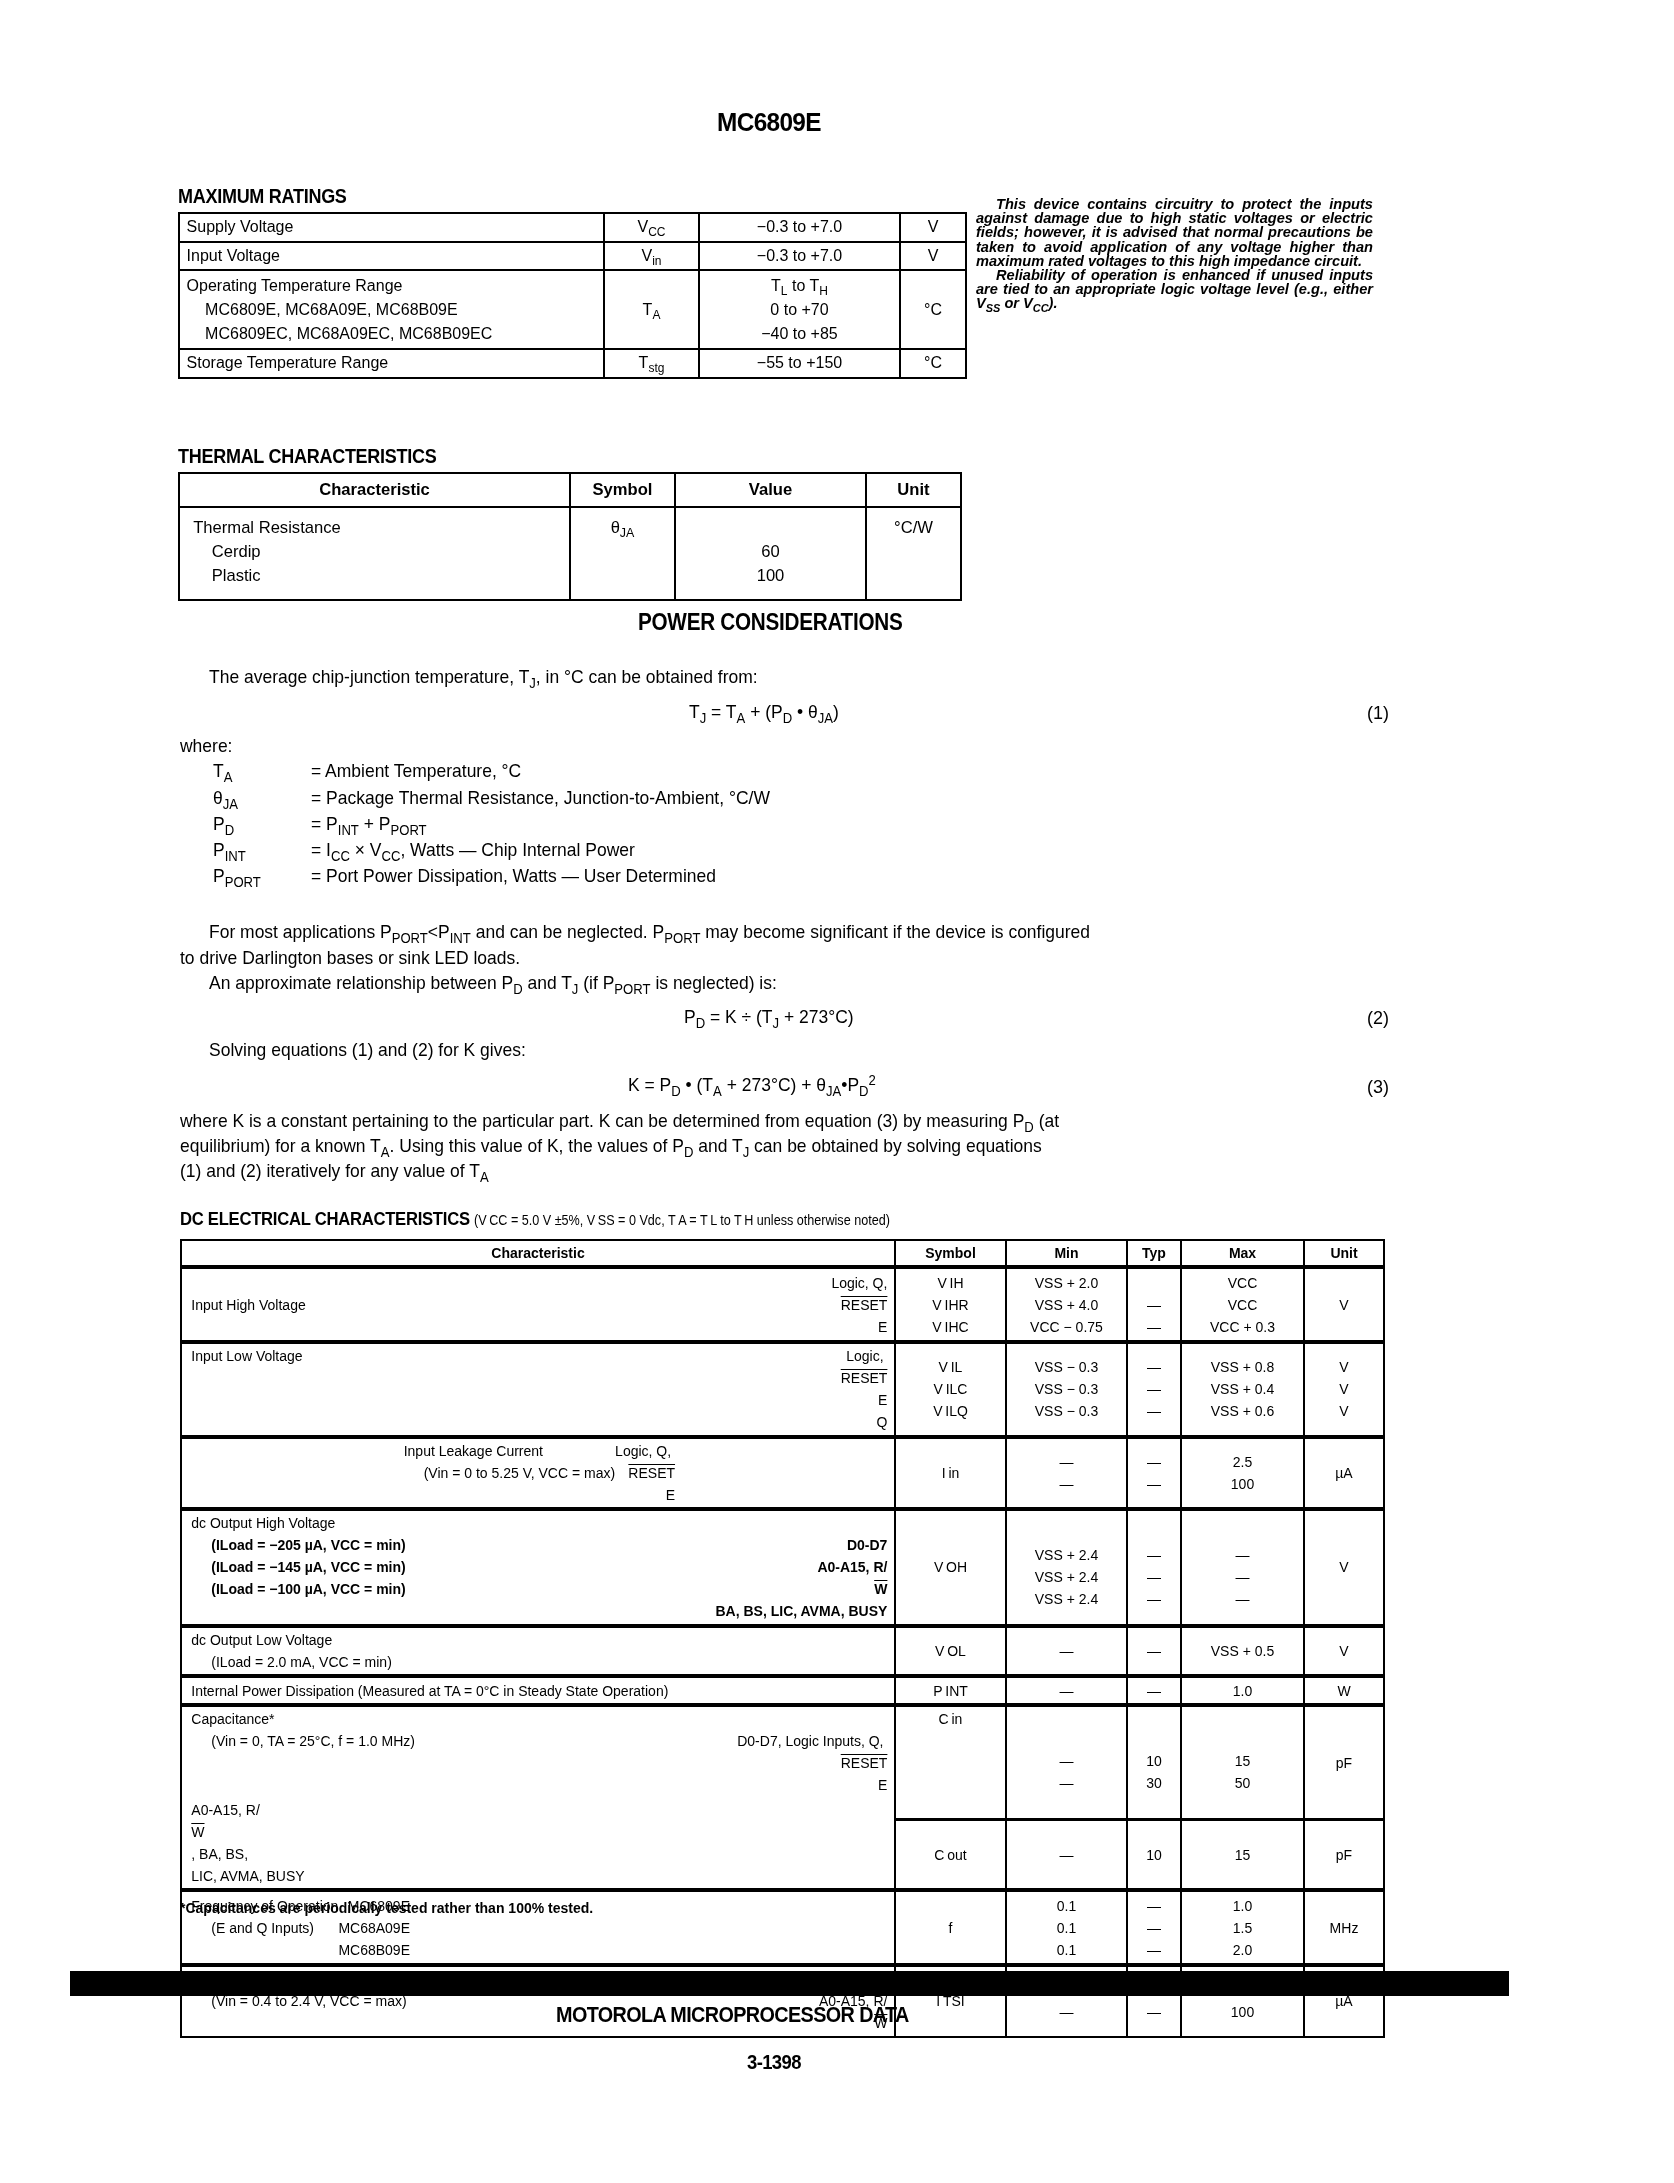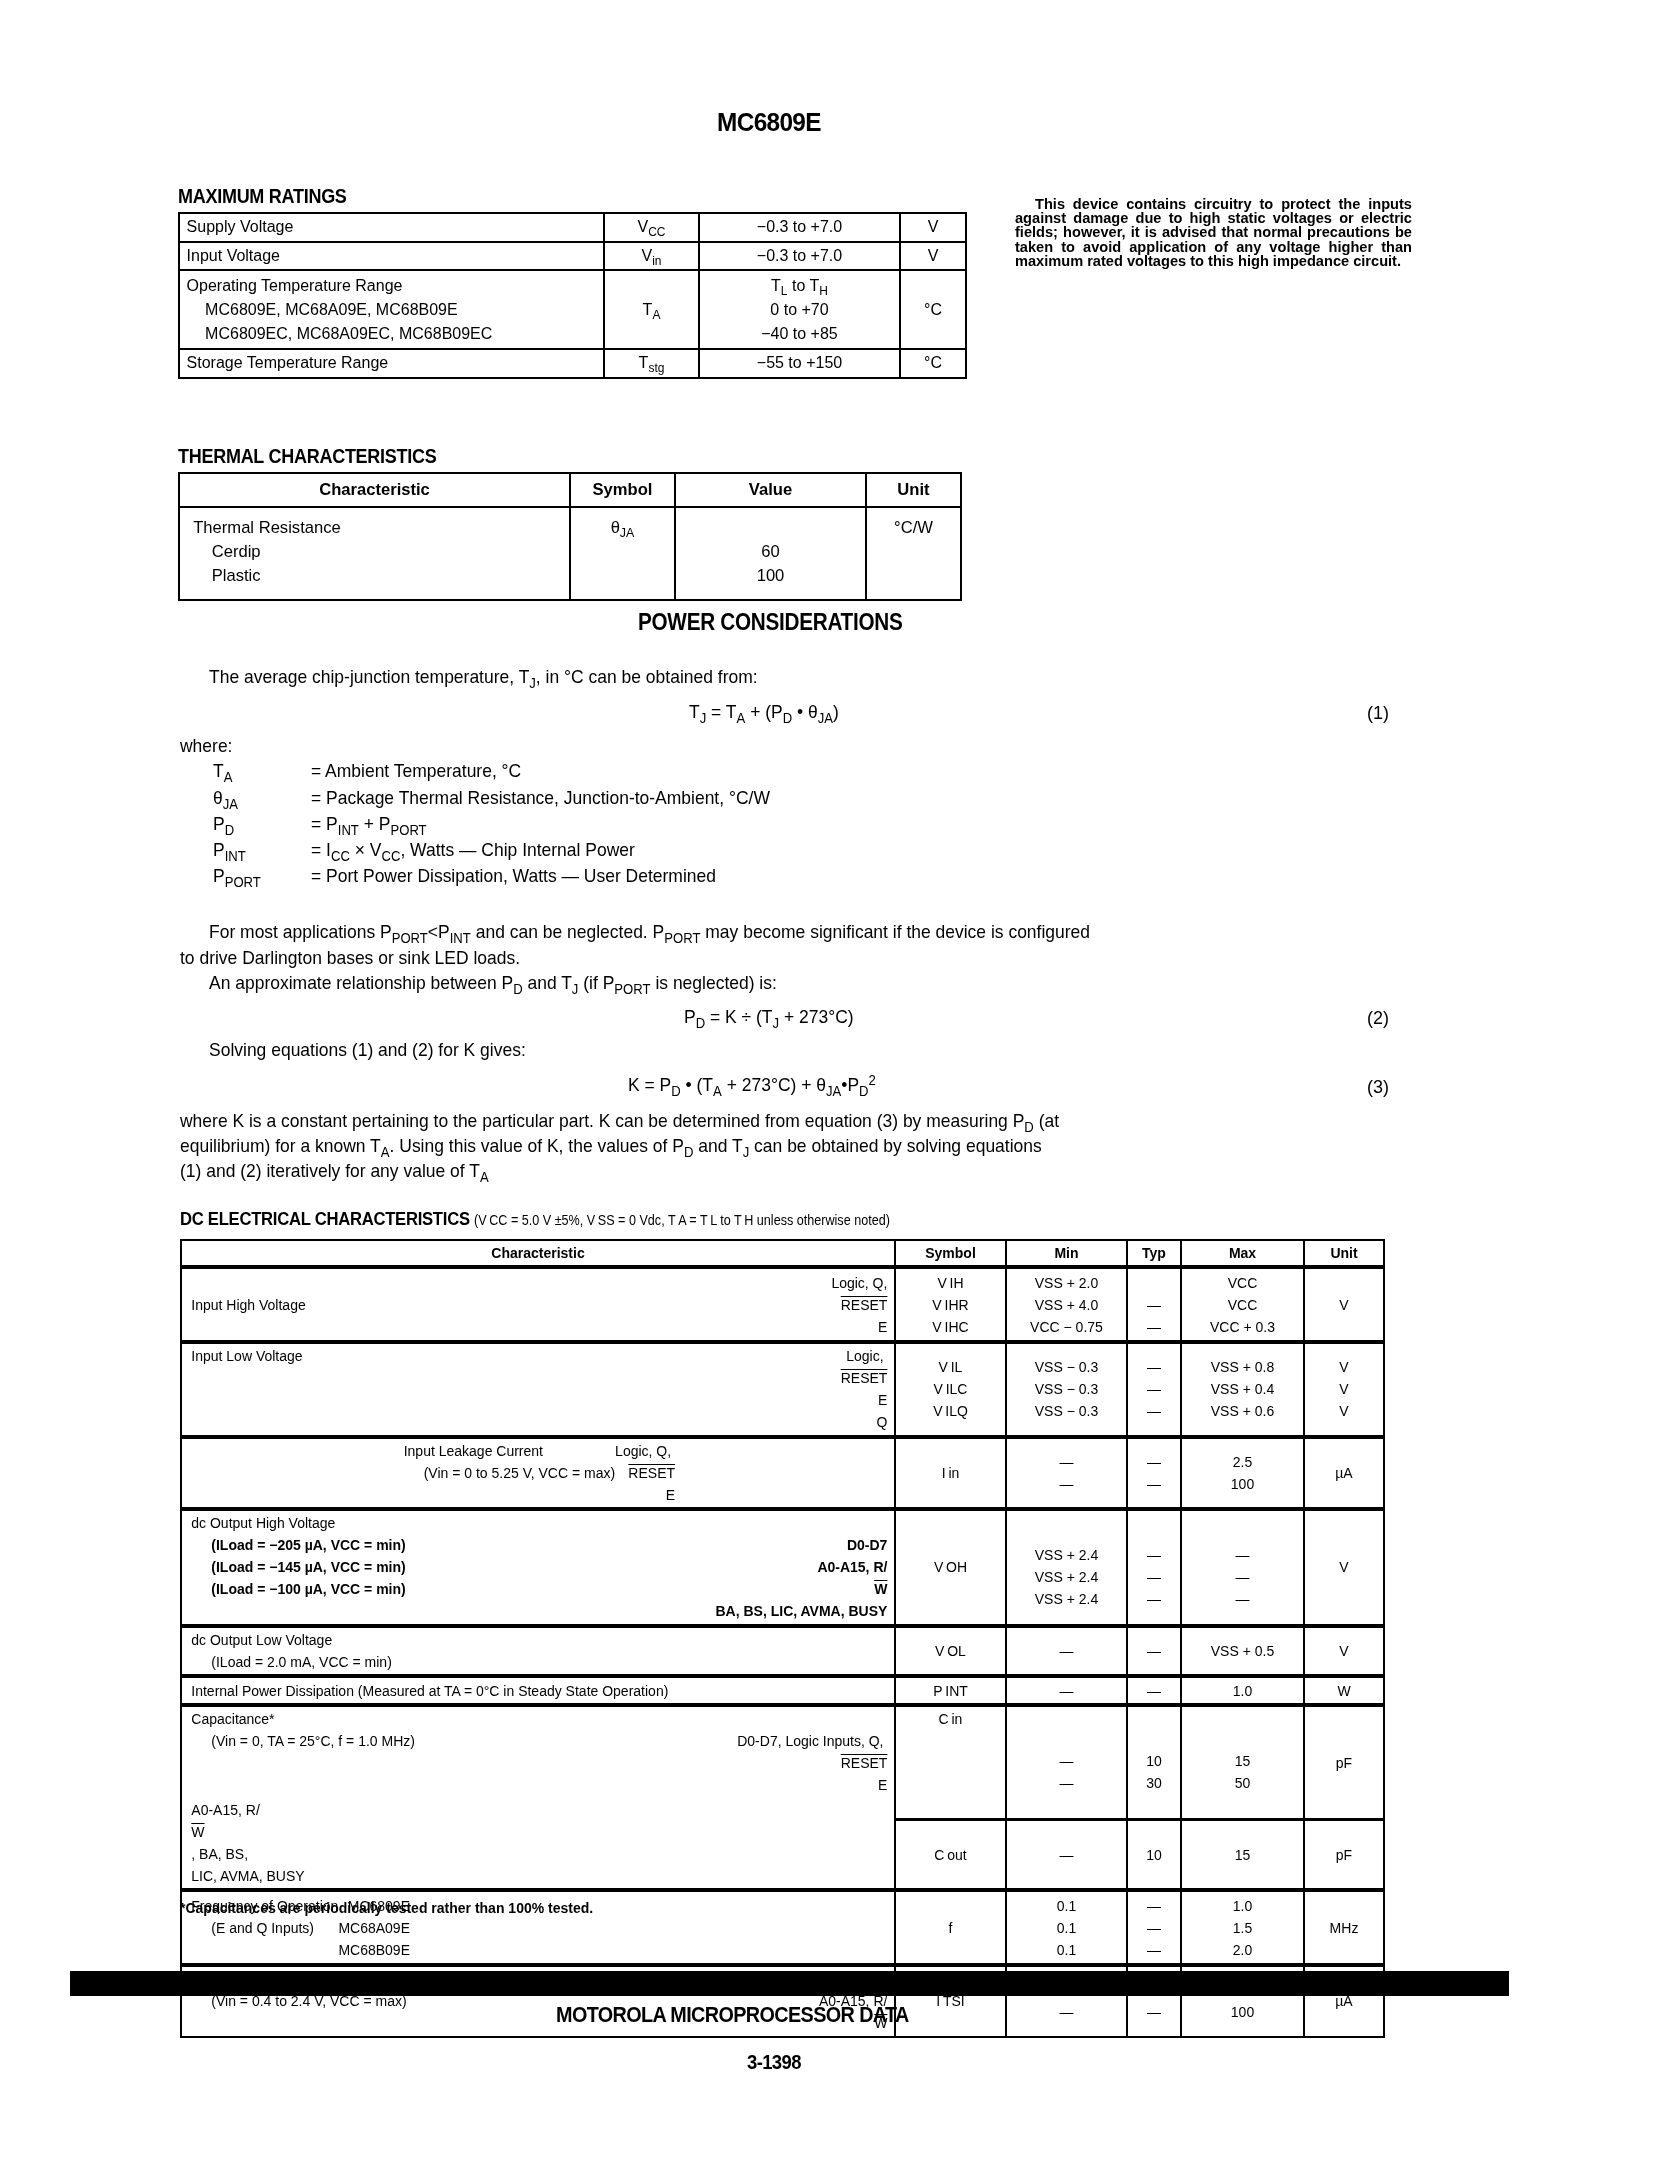--- a/index.html
+++ b/index.html
@@ -91,22 +91,23 @@
   </tr>
   <tr>
     <td>Storage Temperature Range</td>
     <td class="c"><span>T</span><sub>stg</sub></td>
     <td class="c">−55 to +150</td>
     <td class="c">°C</td>
   </tr>
 </tbody>
   </table>
 
-<div class="abs side" style="left:1015px; top:197px;">
+<div class="abs side" style="left:976px; top:197px;font-style:italic;">
   <p>This device contains circuitry to protect the inputs against damage due to high static voltages or electric fields; however, it is advised that normal precautions be taken to avoid application of any voltage higher than maximum rated voltages to this high impedance circuit.</p>
+  <p><span>Reliability of operation is enhanced if unused inputs are tied to an appropriate logic voltage level (e.g., either V</span><sub>SS</sub><span> or V</span><sub>CC</sub><span>).</span></p>
 </div>
 
 <div class="abs heading" style="left:178px; top:445px;">THERMAL CHARACTERISTICS</div>
 <table class="dt" id="therm">
   <colgroup>
       <col style="width:391px">
       <col style="width:105px">
       <col style="width:191px">
       <col style="width:95px">
     </colgroup>

